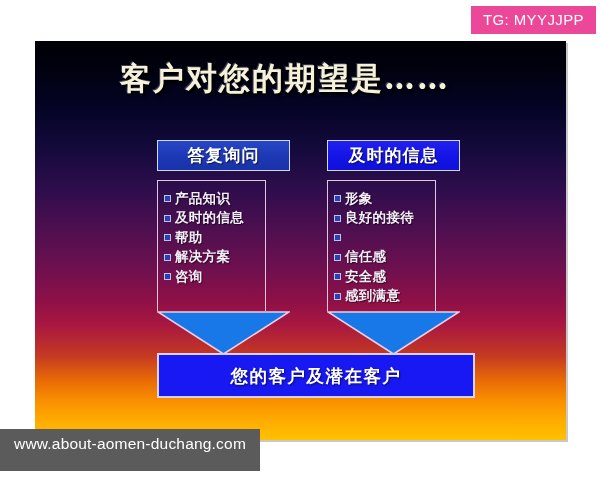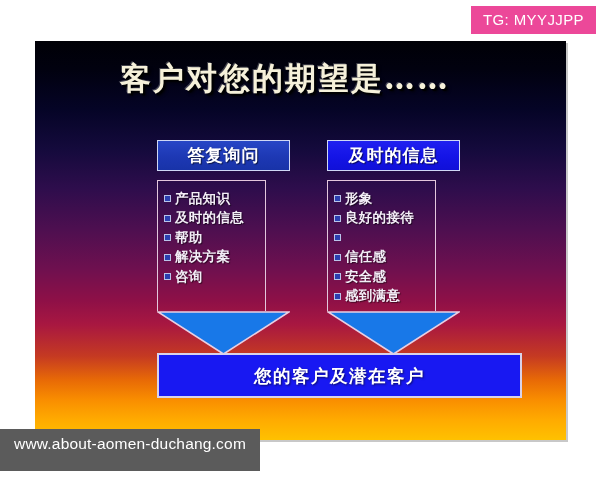--- a/index.html
+++ b/index.html
@@ -163,21 +163,21 @@
     background: #2b3fb0;
     border: 1px solid #b9c4ea;
     box-sizing: border-box;
   }
 
   
   #bottom-box {
     position: absolute;
     left: 122px;
     top: 312px;
-    width: 365px;
+    width: 318px;
     height: 45px;
     box-sizing: border-box;
     border: 2px solid #d8d2ea;
     background: #1818f2;
     display: flex;
     align-items: center;
     justify-content: center;
     color: #ffffff;
     font-family: Liberation Mono, monospace;
     font-size: 17.5px;

